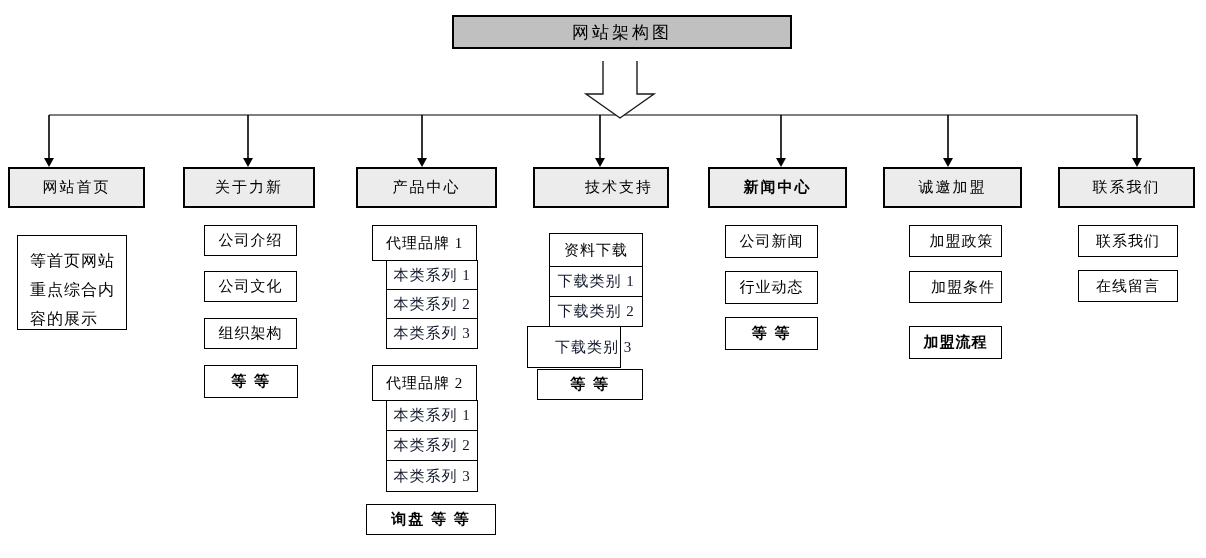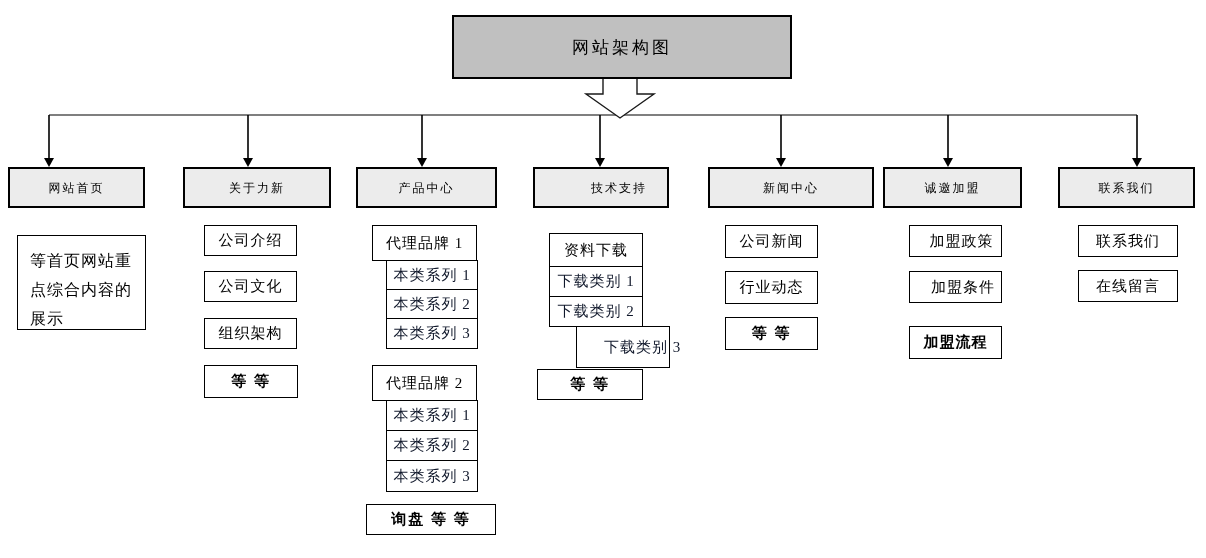--- a/index.html
+++ b/index.html
@@ -33,21 +33,21 @@
   }
   .title-node {
     border-width: 2px;
     background: #c0c0c0;
     font-size: 17px;
     letter-spacing: 3px;
   }
   .header-node {
     border-width: 2px;
     background: #ececec;
-    font-size: 12px;
+    font-size: 15px;
     letter-spacing: 2px;
   }
   .style-gray  { color: #0f172a; }
   .style-bold  { font-weight: bold; letter-spacing: 2px; }
   .style-para {
     display: block;
     white-space: normal;
     text-align: left;
     font-size: 16px;
     line-height: 29px;
@@ -72,47 +72,47 @@
       <polygon points="595,158 605,158 600,167" fill="#000000"></polygon>
       <line x1="781" y1="115" x2="781" y2="159" stroke="#000000" stroke-width="1.6"></line>
       <polygon points="776,158 786,158 781,167" fill="#000000"></polygon>
       <line x1="948" y1="115" x2="948" y2="159" stroke="#000000" stroke-width="1.6"></line>
       <polygon points="943,158 953,158 948,167" fill="#000000"></polygon>
       <line x1="1137" y1="115" x2="1137" y2="159" stroke="#000000" stroke-width="1.6"></line>
       <polygon points="1132,158 1142,158 1137,167" fill="#000000"></polygon>
       <path d="M 603 61 L 603 94 L 586 94 L 620 118 L 654 94 L 637 94 L 637 61" fill="#ffffff" stroke="#1a1a1a" stroke-width="1.4" fill-rule="nonzero"></path>
     </svg>
 
-  <div class="node title-node" style="left:452px; top:15px; width:340px; height:64px;">网站架构图</div>
+  <div class="node title-node" style="left:452px; top:15px; width:340px; height:34px;">网站架构图</div>
 
   <div id="columns">
       <div class="node header-node" style="left: 8px; top: 167px; width: 137px; height: 41px;">网站首页</div>
-      <div class="node item-node style-para" style="left: 17px; top: 235px; width: 129px; height: 95px;">等首页网站重点综合内容的展示</div>
-      <div class="node header-node" style="left: 183px; top: 167px; width: 148px; height: 41px;">关于力新</div>
+      <div class="node item-node style-para" style="left: 17px; top: 235px; width: 110px; height: 95px;">等首页网站重点综合内容的展示</div>
+      <div class="node header-node" style="left: 183px; top: 167px; width: 132px; height: 41px;">关于力新</div>
       <div class="node item-node style-normal" style="left: 204px; top: 225px; width: 93px; height: 31px;">公司介绍</div>
       <div class="node item-node style-normal" style="left: 204px; top: 271px; width: 93px; height: 31px;">公司文化</div>
       <div class="node item-node style-normal" style="left: 204px; top: 318px; width: 93px; height: 31px;">组织架构</div>
       <div class="node item-node style-bold" style="left: 204px; top: 365px; width: 94px; height: 33px;">等 等</div>
       <div class="node header-node" style="left: 356px; top: 167px; width: 141px; height: 41px;">产品中心</div>
       <div class="node item-node style-normal" style="left: 372px; top: 225px; width: 105px; height: 36px;">代理品牌 1</div>
       <div class="node item-node style-gray" style="left: 386px; top: 260px; width: 92px; height: 30px;">本类系列 1</div>
       <div class="node item-node style-gray" style="left: 386px; top: 289px; width: 92px; height: 30px;">本类系列 2</div>
       <div class="node item-node style-gray" style="left: 386px; top: 318px; width: 92px; height: 31px;">本类系列 3</div>
       <div class="node item-node style-normal" style="left: 372px; top: 365px; width: 105px; height: 36px;">代理品牌 2</div>
       <div class="node item-node style-gray" style="left: 386px; top: 400px; width: 92px; height: 31px;">本类系列 1</div>
       <div class="node item-node style-gray" style="left: 386px; top: 430px; width: 92px; height: 31px;">本类系列 2</div>
       <div class="node item-node style-gray" style="left: 386px; top: 460px; width: 92px; height: 32px;">本类系列 3</div>
       <div class="node item-node style-bold" style="left: 366px; top: 504px; width: 130px; height: 31px;">询盘 等 等</div>
       <div class="node header-node" style="left: 533px; top: 167px; width: 136px; height: 41px; padding-left: 36px;">技术支持</div>
       <div class="node item-node style-normal" style="left: 549px; top: 233px; width: 94px; height: 34px;">资料下载</div>
       <div class="node item-node style-gray" style="left: 549px; top: 266px; width: 94px; height: 31px;">下载类别 1</div>
       <div class="node item-node style-gray" style="left: 549px; top: 296px; width: 94px; height: 31px;">下载类别 2</div>
-      <div class="node item-node style-gray" style="left: 576px; top: 326px; width: 94px; height: 42px; padding-left: 39px;">下载类别 3</div>
+      <div class="node item-node style-gray" style="left: 527px; top: 326px; width: 94px; height: 42px; padding-left: 39px;">下载类别 3</div>
       <div class="node item-node style-bold" style="left: 537px; top: 369px; width: 106px; height: 31px;">等 等</div>
-      <div class="node header-node" style="left: 708px; top: 167px; width: 166px; height: 41px;">新闻中心</div>
+      <div class="node header-node" style="left: 708px; top: 167px; width: 139px; height: 41px; font-weight: bold;">新闻中心</div>
       <div class="node item-node style-normal" style="left: 725px; top: 225px; width: 93px; height: 33px;">公司新闻</div>
       <div class="node item-node style-normal" style="left: 725px; top: 271px; width: 93px; height: 33px;">行业动态</div>
       <div class="node item-node style-bold" style="left: 725px; top: 317px; width: 93px; height: 33px;">等 等</div>
       <div class="node header-node" style="left: 883px; top: 167px; width: 139px; height: 41px;">诚邀加盟</div>
       <div class="node item-node style-normal" style="left: 909px; top: 225px; width: 93px; height: 32px; padding-left: 12px;">加盟政策</div>
       <div class="node item-node style-normal" style="left: 909px; top: 271px; width: 93px; height: 32px; padding-left: 15px;">加盟条件</div>
       <div class="node item-node style-normal" style="left: 909px; top: 326px; width: 93px; height: 33px; font-weight: bold;">加盟流程</div>
       <div class="node header-node" style="left: 1058px; top: 167px; width: 137px; height: 41px;">联系我们</div>
       <div class="node item-node style-normal" style="left: 1078px; top: 225px; width: 100px; height: 32px;">联系我们</div>
       <div class="node item-node style-normal" style="left: 1078px; top: 270px; width: 100px; height: 32px;">在线留言</div>

